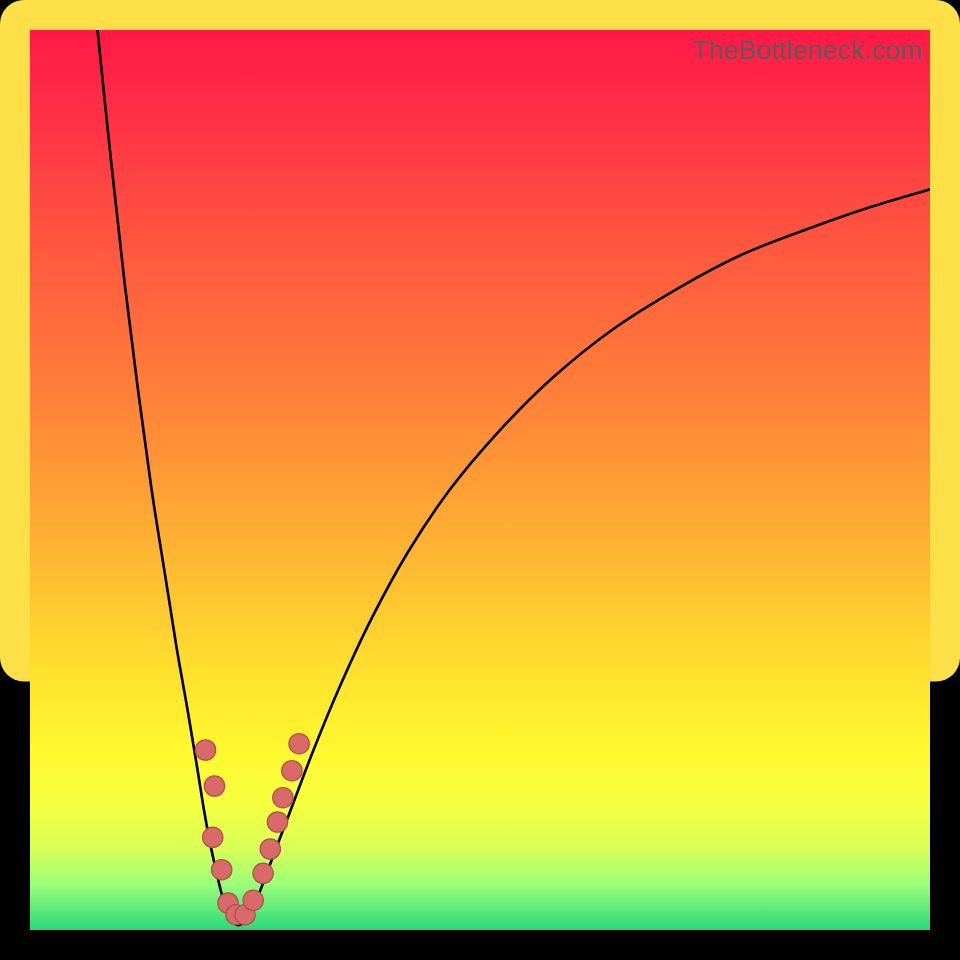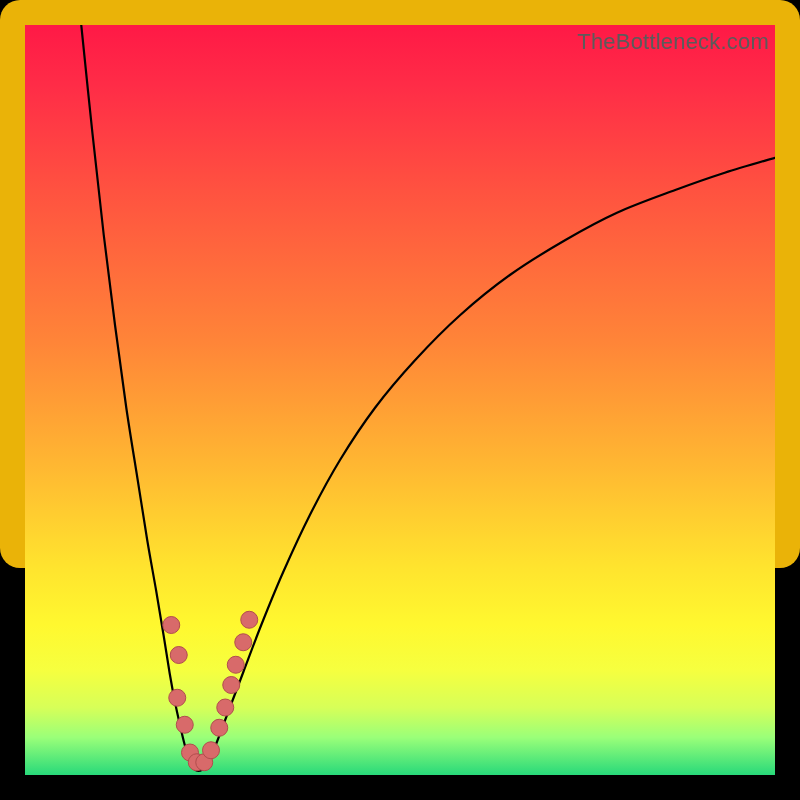--- a/index.html
+++ b/index.html
@@ -8,21 +8,21 @@
     width: 800px;
     height: 800px;
     overflow: hidden;
     font-family: Arial, Helvetica, sans-serif;
     background: #000;
   }
   .frame {
     position: relative;
     width: 800px;
     height: 568px;
-    background: #eab308;
+    background: #fde047;
     border-radius: 20px;
   }
   .plot {
     position: absolute;
     left: 25px;
     top: 25px;
     width: 750px;
     height: 750px;
     overflow: hidden;
   }

